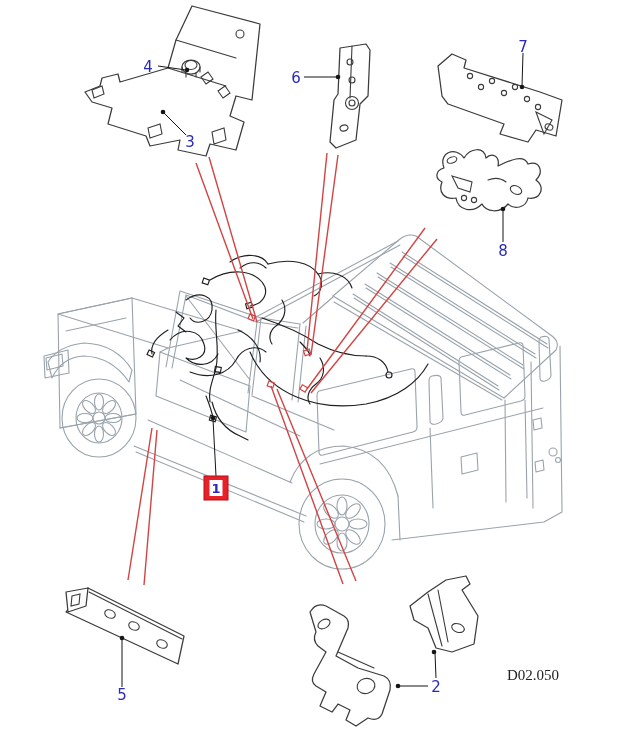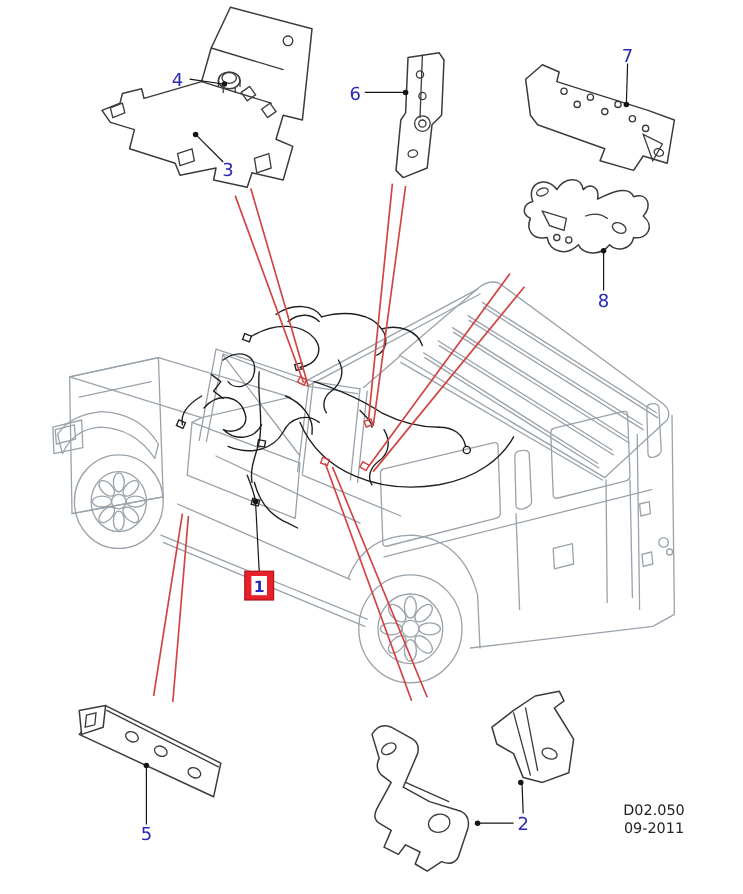--- a/index.html
+++ b/index.html
@@ -11,22 +11,22 @@
   .hn  {stroke:#1f1f1f;fill:none;stroke-width:1.15;stroke-linecap:round;stroke-linejoin:round;}
   .hnf {stroke:#1f1f1f;fill:none;stroke-width:1.15;}
   .pt  {stroke:#3b3b3b;fill:#ffffff;stroke-width:1.25;stroke-linejoin:round;}
   .ptn {stroke:#3b3b3b;fill:none;stroke-width:1.1;stroke-linecap:round;}
   .red {stroke:#d24444;fill:none;stroke-width:1.4;}
   .redm{stroke:#d24444;fill:none;stroke-width:1.2;}
   .ldr {stroke:#151515;fill:none;stroke-width:1;}
   .dot {fill:#151515;stroke:none;}
   .lbl {fill:#2a2ab8;font-family:"DejaVu Sans",sans-serif;font-size:15px;}
   .lbl1{fill:#2a2ab8;font-family:"DejaVu Sans",sans-serif;font-size:13px;font-weight:bold;}
-  #footer-info{position:absolute;left:480px;top:668px;width:130px;text-align:center;
-               font-size:12px;line-height:15px;color:#222;}
+  #footer-info{position:absolute;left:468px;top:668px;width:130px;text-align:center;
+               font-size:15px;line-height:15px;color:#222;font-family:Liberation Serif, serif;}
 </style>
 </head>
 <body>
 
 <div id="stage">
 <svg width="619" height="745" viewBox="0 0 619 745">
 
   <g>
 
     <g>
@@ -263,15 +263,14 @@
     <text class="lbl" x="148" y="72" text-anchor="middle">4</text>
     <text class="lbl" x="122" y="700" text-anchor="middle">5</text>
     <text class="lbl" x="296" y="83" text-anchor="middle">6</text>
     <text class="lbl" x="523" y="52" text-anchor="middle">7</text>
     <text class="lbl" x="503" y="256" text-anchor="middle">8</text>
   </g>
 </svg>
 
   <div id="footer-info">
     <div>D02.050</div>
-    <div>09-2011</div>
   </div>
 </div>
 
 </body></html>

